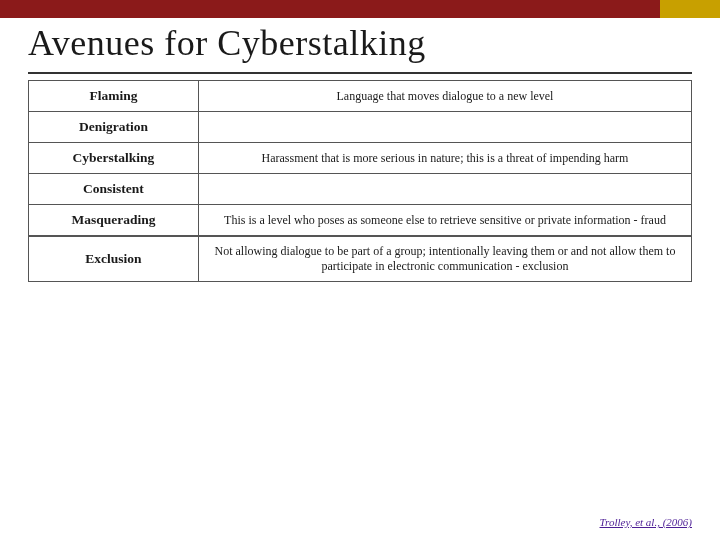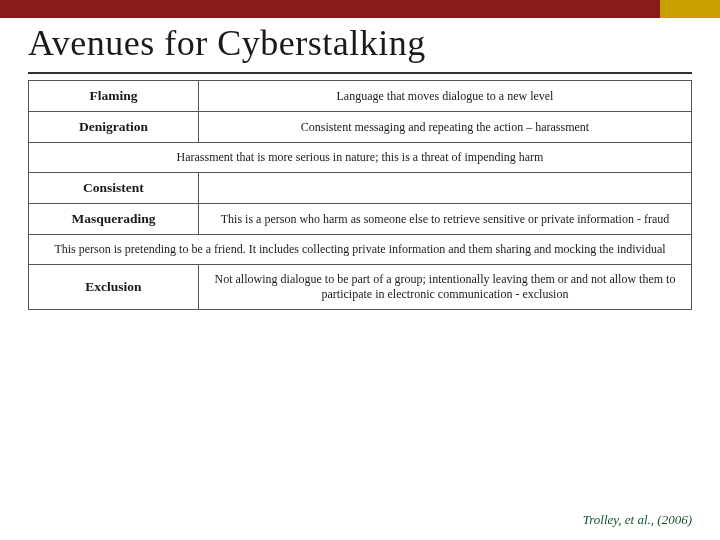--- a/index.html
+++ b/index.html
@@ -93,23 +93,24 @@
       display: flex;
       align-items: center;
       text-align: center;
       justify-content: center;
     }
 
     .citation {
       position: absolute;
       bottom: 12px;
       right: 28px;
-      font-size: 13px;
+      font-size: 11px;
       font-style: italic;
-      color: #14532d;
+      color: #4c1d95;
+      text-decoration: underline;
     }
   </style>
 </head>
 <body>
 
 <div class="top-bar">
   <div class="top-bar-accent"></div>
 </div>
 
 <h1 class="page-title">Avenues for Cyberstalking</h1>
@@ -117,34 +118,33 @@
 <div class="divider-line"></div>
 
 <div class="table-container">
 
 <div class="table-row">
       <div class="cell-left" style="white-space: pre-line;">Flaming</div>
       <div class="cell-right">Language that moves dialogue to a new level</div>
     </div>
     <div class="table-row">
       <div class="cell-left" style="white-space: pre-line;">Denigration</div>
-      <div class="cell-right">Consistent messaging and repeating the action – harassment</div>
     </div>
     <div class="table-row">
+      <div class="cell-left" style="white-space: pre-line;">Cyberstalking</div>
       <div class="cell-right">Harassment that is more serious in nature; this is a threat of impending harm</div>
     </div>
     <div class="table-row">
       <div class="cell-left" style="white-space: pre-line;">Consistent</div>
     </div>
     <div class="table-row">
       <div class="cell-left" style="white-space: pre-line;">Masquerading</div>
-      <div class="cell-right">This is a person who harm as someone else to retrieve sensitive or private information - fraud</div>
+      <div class="cell-right">This is a level who poses as someone else to retrieve sensitive or private information - fraud</div>
     </div>
     <div class="table-row">
-      <div class="cell-right">This person is pretending to be a friend. It includes collecting private information and them sharing and mocking the individual</div>
     </div>
     <div class="table-row">
       <div class="cell-left" style="white-space: pre-line;">Exclusion</div>
       <div class="cell-right">Not allowing dialogue to be part of a group; intentionally leaving them or and not allow them to participate in electronic communication - exclusion</div>
     </div>
   </div>
 
 <div class="citation">Trolley, et al., (2006)</div>
 
 </body></html>

